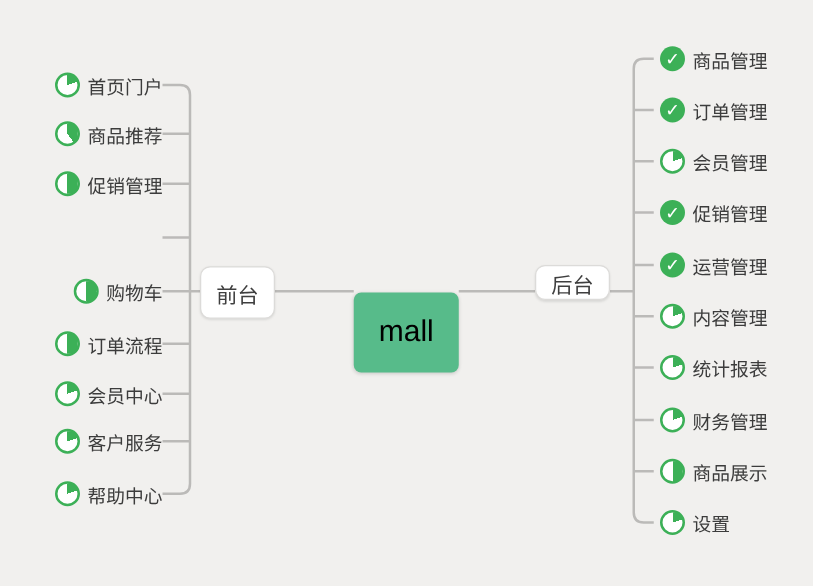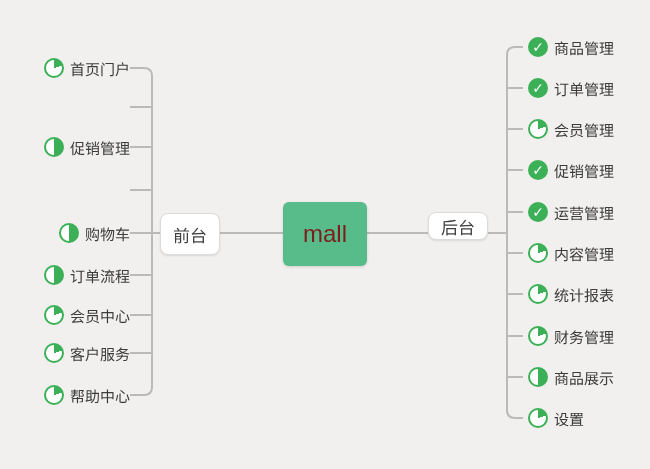--- a/index.html
+++ b/index.html
@@ -99,33 +99,37 @@
     <path d="M507 88 H523"></path>
     <path d="M507 129 H523"></path>
     <path d="M507 170 H523"></path>
     <path d="M507 212 H523"></path>
     <path d="M507 253 H523"></path>
     <path d="M507 294 H523"></path>
     <path d="M507 336 H523"></path>
     <path d="M507 377 H523"></path>
   </svg>
 
-  <div class="node root" style="background: rgb(87, 187, 138); color: #7f1d1d;">
+  <div class="node root" style="background: rgb(87, 187, 138); color: #000000; margin-top: 32px;">
     <span>mall</span>
   </div>
   <div class="node front">
     <span>前台</span>
   </div>
   <div class="node back">
     <span>后台</span>
   </div>
 
   <div class="row left" style="top:56px">
     <span class="pie" style="background: conic-gradient(rgb(60, 176, 87) 20%, rgb(255, 255, 255) 20%);"></span>
     <span class="label">首页门户</span>
+  </div>
+  <div class="row left" style="top:95px">
+    <span class="pie" style="background: conic-gradient(rgb(60, 176, 87) 40%, rgb(255, 255, 255) 40%);"></span>
+    <span class="label">商品推荐</span>
   </div>
   <div class="row left" style="top:135px">
     <span class="pie" style="background: conic-gradient(rgb(60, 176, 87) 50%, rgb(255, 255, 255) 50%);"></span>
     <span class="label">促销管理</span>
   </div>
   <div class="row left" style="top:221px">
     <span class="pie" style="background: conic-gradient(rgb(60, 176, 87) 50%, rgb(255, 255, 255) 50%);"></span>
     <span class="label">购物车</span>
   </div>
   <div class="row left" style="top:263px">

